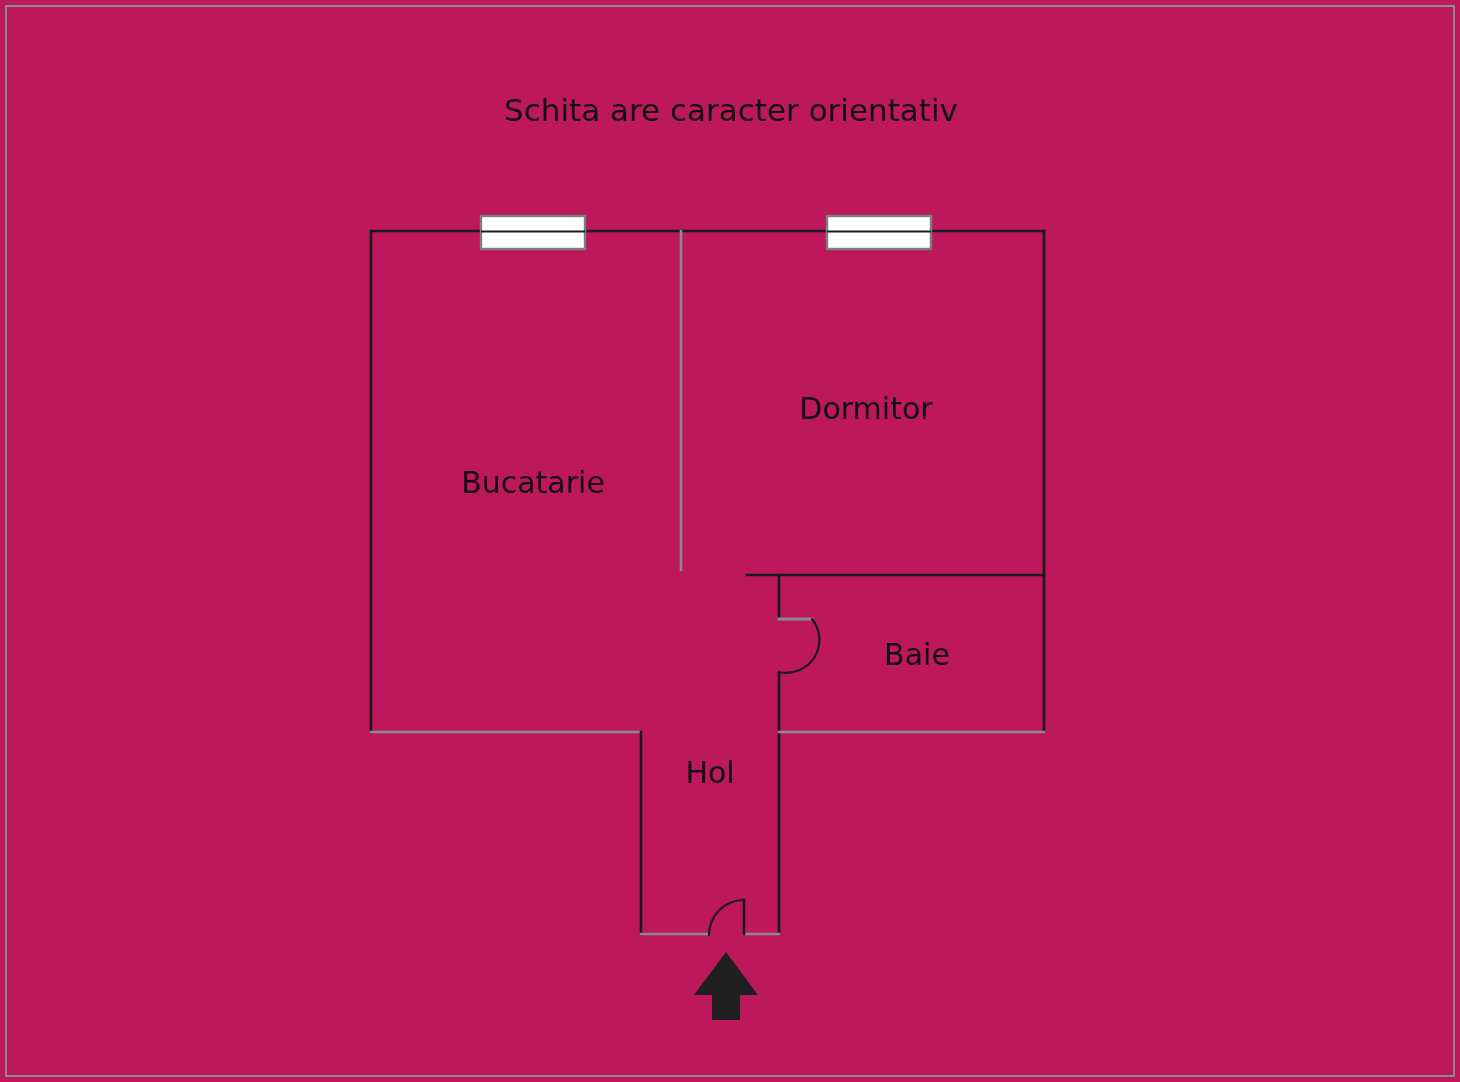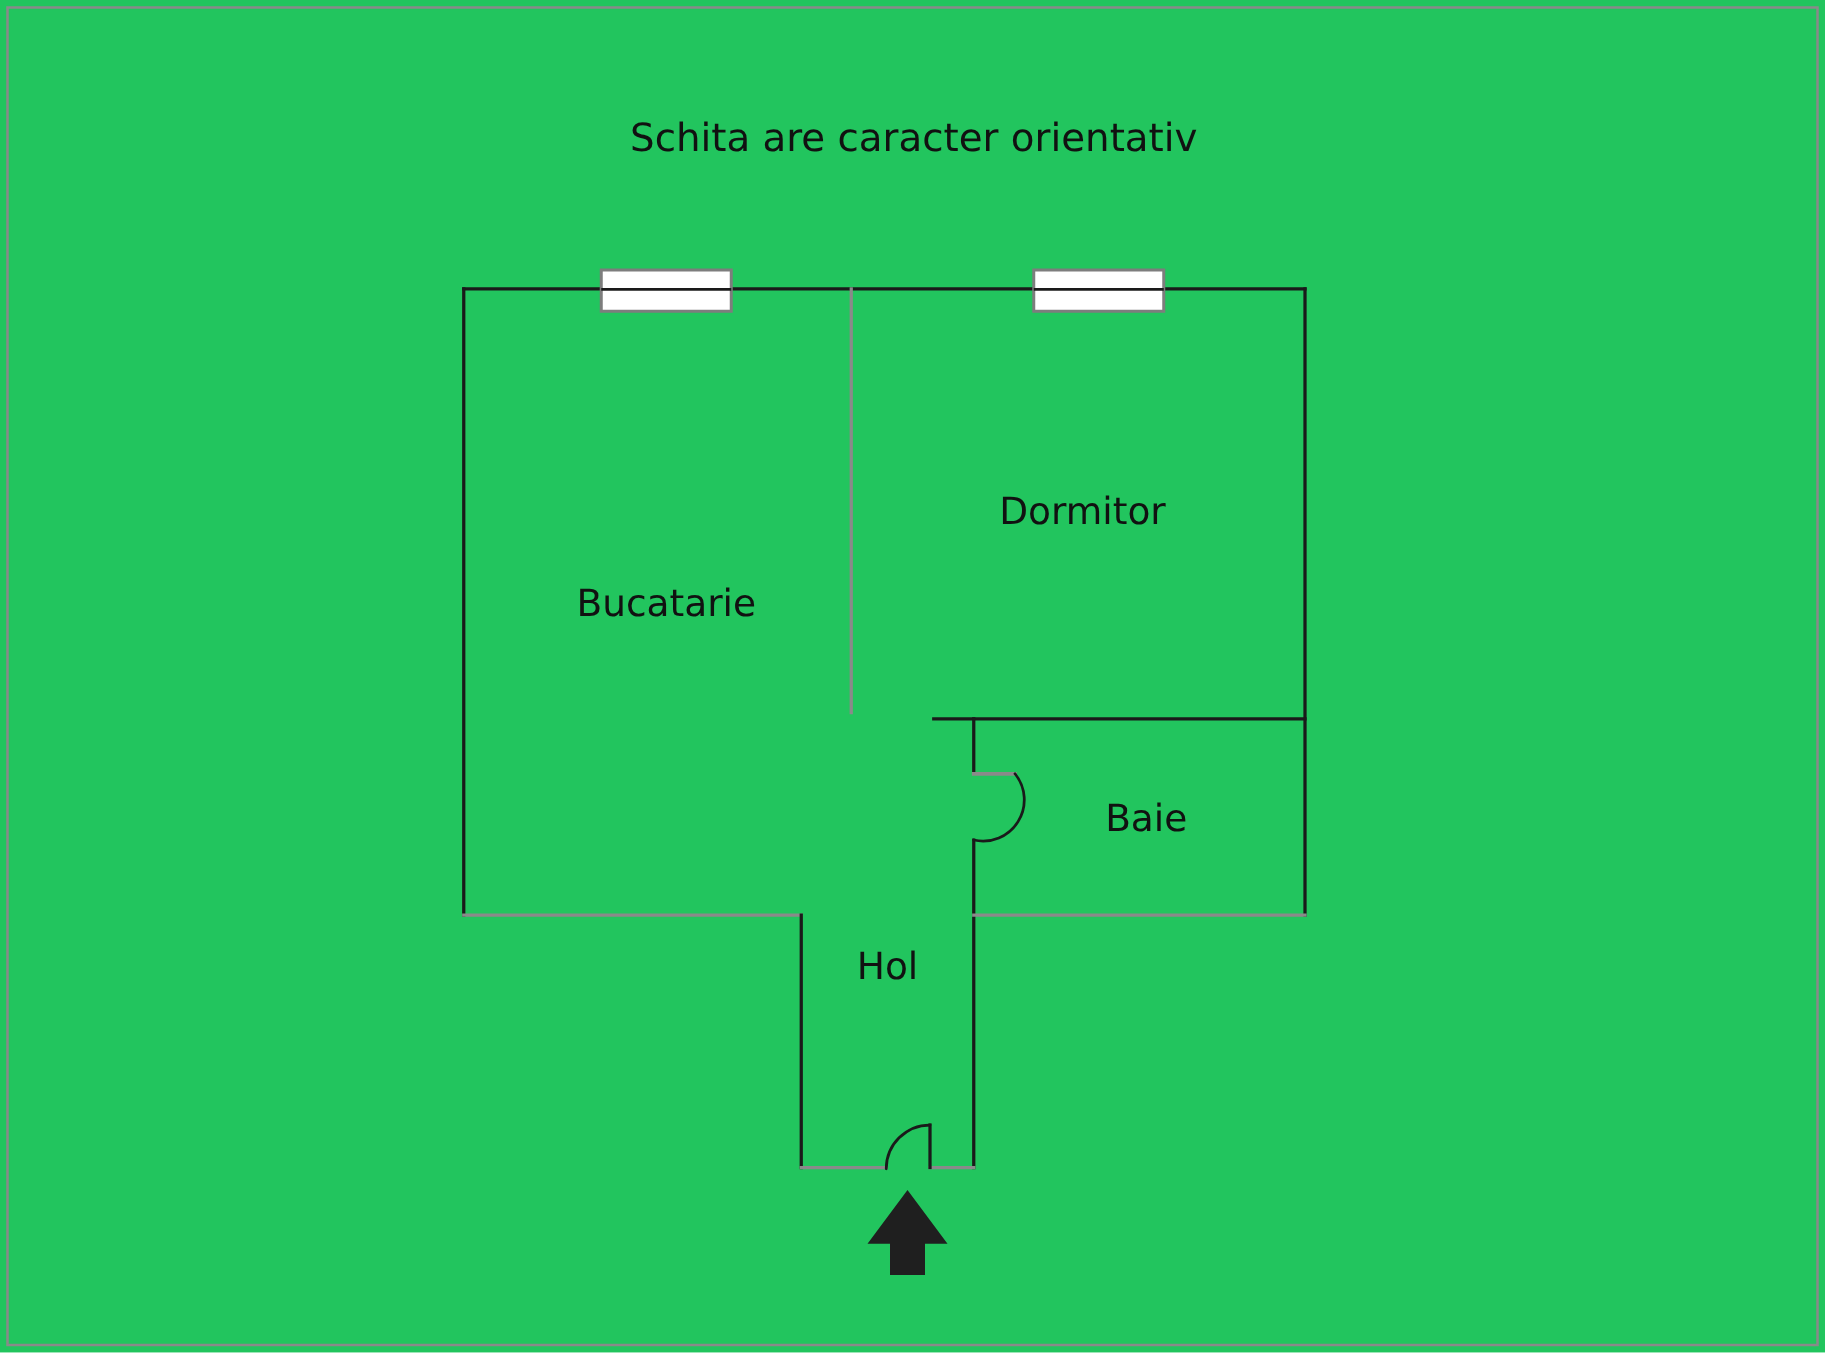--- a/index.html
+++ b/index.html
@@ -8,21 +8,21 @@
     padding: 0;
     background: #ffffff;
   }
   body {
     font-family: "DejaVu Sans", sans-serif;
   }
   #page {
     position: relative;
     width: 1460px;
     height: 1082px;
-    background: #22c55e;
+    background: #be185d;
     box-sizing: border-box;
     overflow: hidden;
   }
   #frame-border {
     position: absolute;
     left: 5px;
     top: 5px;
     width: 1450px;
     height: 1072px;
     border: 2px solid #8a8a8a;

